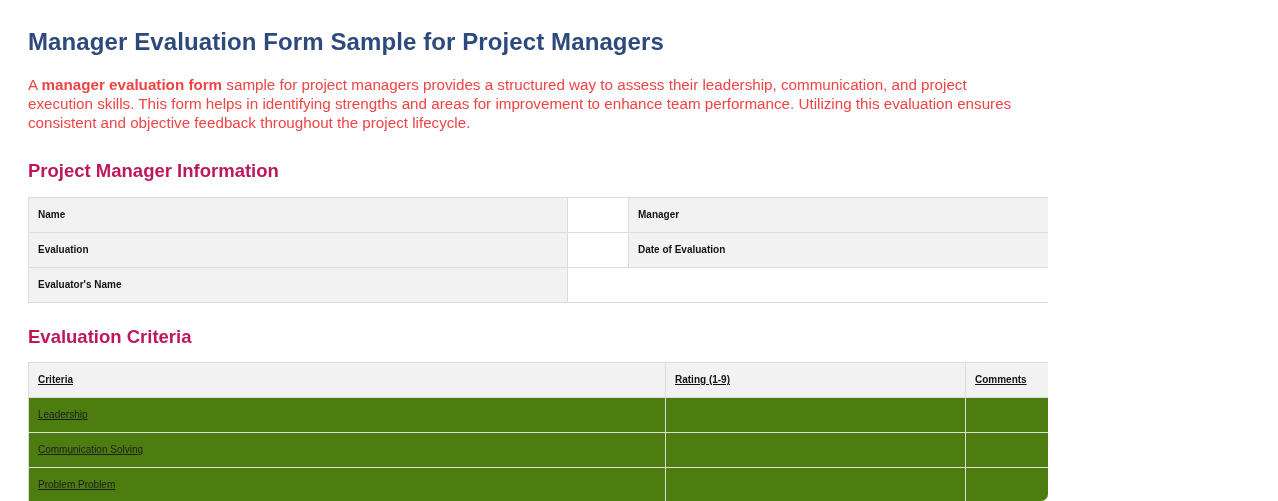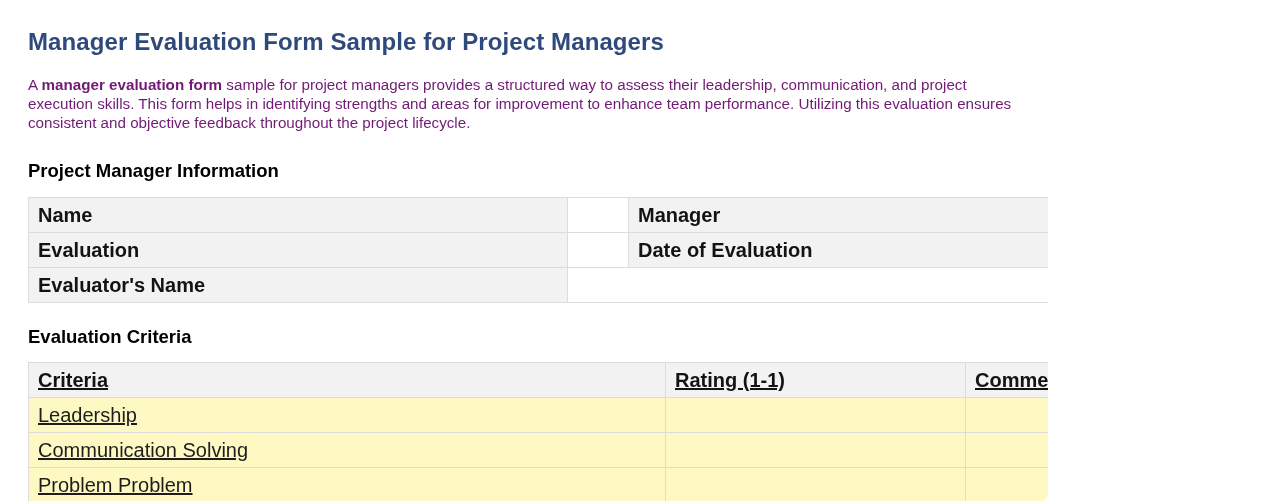--- a/index.html
+++ b/index.html
@@ -36,68 +36,68 @@
     color: #2e4a7d;
     letter-spacing: 0.1px;
   }
 
   
   .intro {
     margin: 0;
     padding-top: 17px;
     font-size: 15.2px;
     line-height: 19px;
-    color: #701a75;
+    color: #ef4444;
     max-width: 1222px;
     text-align: left;
   }
   .intro b { font-weight: bold; }
 
   
   .section-heading {
     margin: 0;
     font-size: 18.5px;
     line-height: 22px;
     font-weight: bold;
-    color: #000000;
+    color: #be185d;
   }
   #heading-pm-info { padding-top: 28px; }
   #heading-criteria { padding-top: 23px; }
 
   
   table.form-table {
     border-collapse: collapse;
     table-layout: fixed;
     width: 1222px;
     border: 1px solid #d2d2d2;
   }
   #table-pm-info { margin-top: 15px; }
   #table-criteria { margin-top: 14px; }
 
   table.form-table td,
   table.form-table th {
     border: 1px solid #dcdcdc;
     padding: 8px 9px;
-    font-size: 20px;
+    font-size: 10px;
     line-height: 18px;
     vertical-align: middle;
     text-align: left;
     height: 17px;
     box-sizing: border-box;
   }
   td.label-cell, th.head-cell {
     background: #f2f2f2;
     font-weight: bold;
     color: #131313;
   }
   td.value-cell {
     background: #ffffff;
   }
   td.data-cell {
-    background: #fef9c3;
+    background: #4d7c0f;
     font-weight: normal;
     color: #1d1d1d;
     margin-left: 8px;
   }
   
   #table-pm-info col.c1 { width: 539px; }
   #table-pm-info col.c2 { width: 61px; }
   #table-pm-info col.c3 { width: 560px; }
   #table-pm-info col.c4 { width: 62px; }
   #table-pm-info tr td { height: 34px; }
@@ -151,21 +151,21 @@
 
   <table class="form-table" id="table-criteria">
     <colgroup>
       <col class="k1">
         <col class="k2">
         <col class="k3">
     </colgroup>
     <thead>
       <tr>
         <th class="head-cell">Criteria</th>
-        <th class="head-cell">Rating (1-1)</th>
+        <th class="head-cell">Rating (1-9)</th>
         <th class="head-cell">Comments</th>
       </tr>
     </thead>
     <tbody>
       <tr>
         <td class="data-cell">Leadership</td>
         <td class="data-cell"></td>
         <td class="data-cell"></td>
       </tr>
       <tr>

